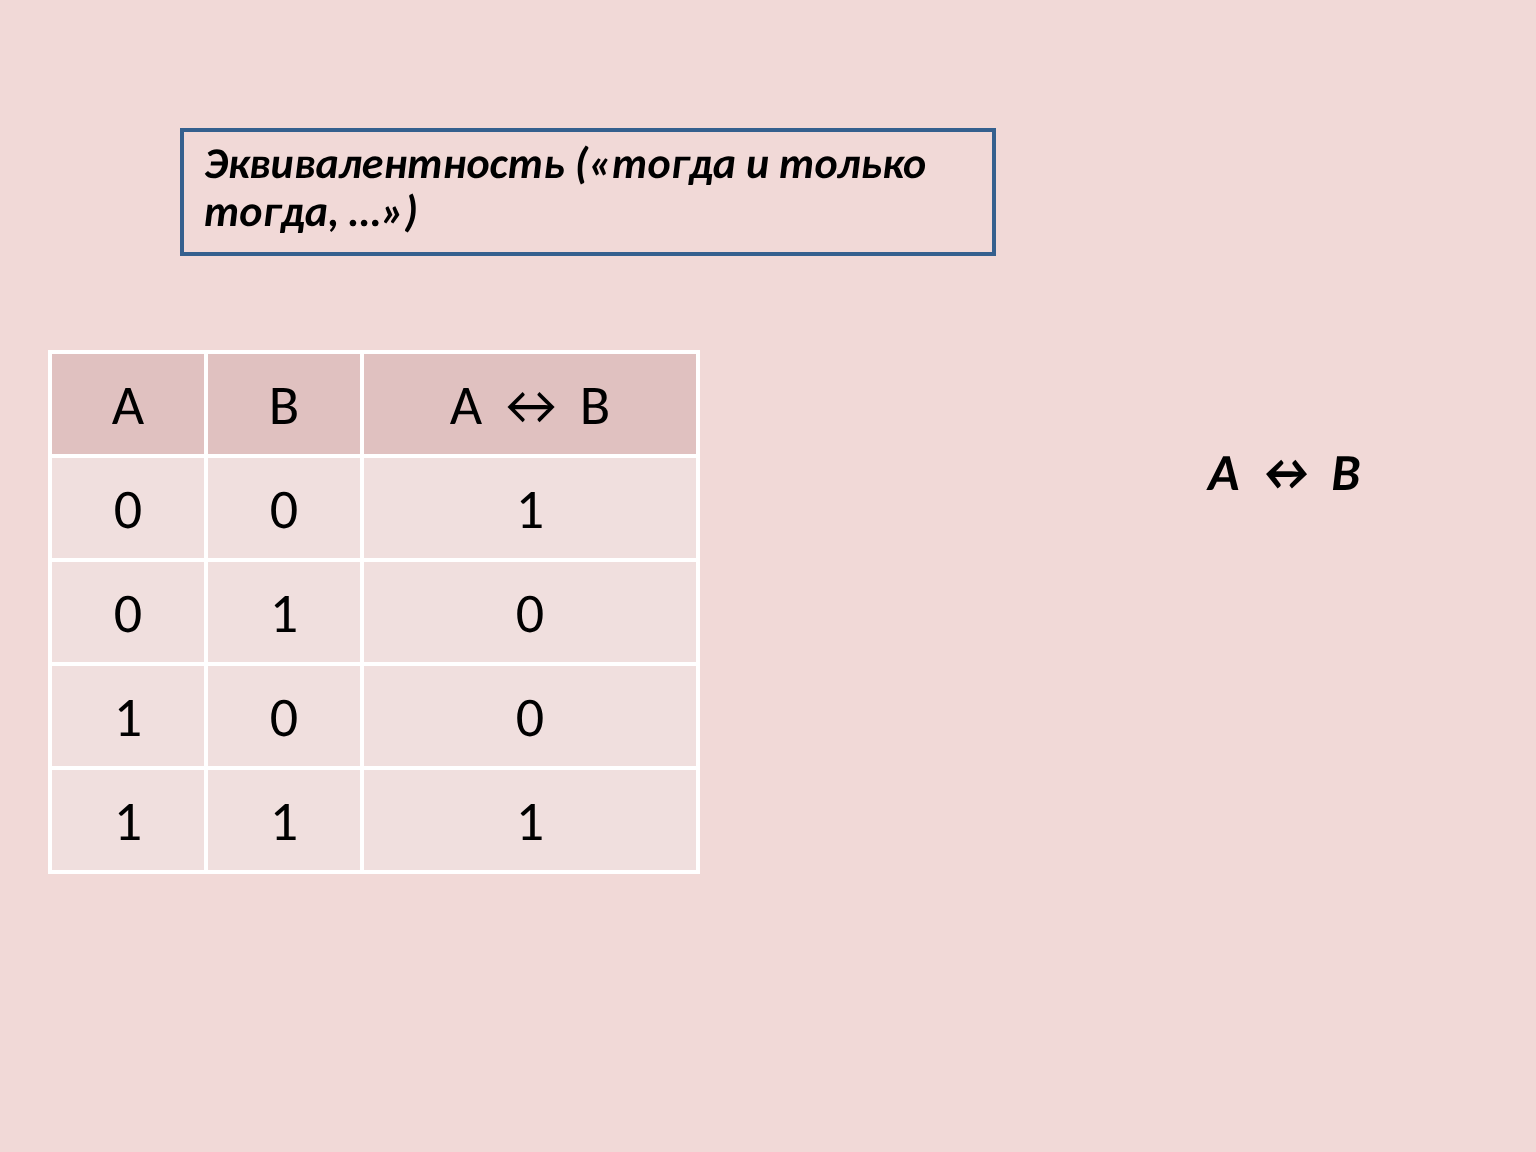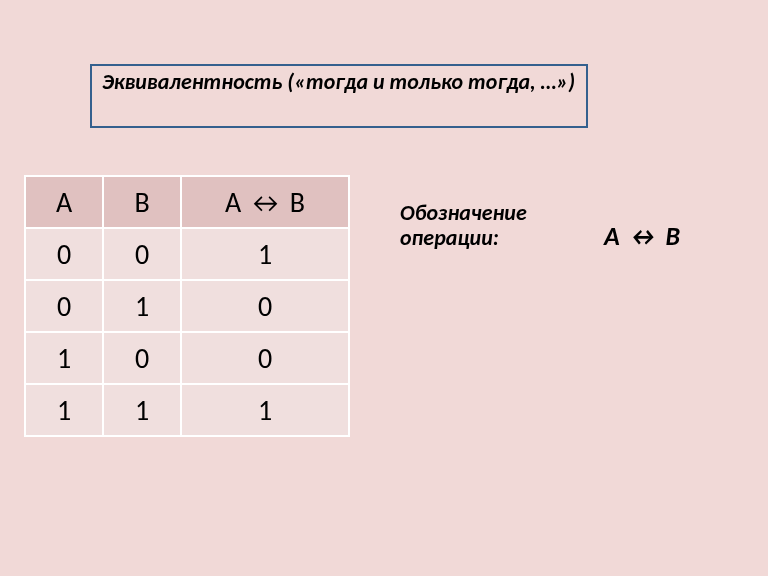--- a/index.html
+++ b/index.html
@@ -28,21 +28,21 @@
     line-height: 1.05;
     color: #000000;
   }
   .title .u {
     text-decoration: underline;
   }
   .callout-box {
     position: absolute;
     left: 90px;
     top: 64px;
-    width: 498px;
+    width: 408px;
     height: 64px;
     border: 2px solid #35608e;
     background: #f1d9d7;
     padding: 4px 10px 4px 10px;
     box-sizing: border-box;
   }
   .callout-text {
     font-style: italic;
     font-weight: bold;
     font-size: 22px;
@@ -138,16 +138,15 @@
       </tr>
       <tr>
         <td class="col-a">1</td>
         <td class="col-b">1</td>
         <td class="col-res res">1</td>
       </tr>
     </tbody>
       </table>
   </div>
 
-  <div class="notation-label">Обозначение операции:</div>
   <div class="notation-value">A ↔ B</div>
 
 </div>
 
 </body></html>

